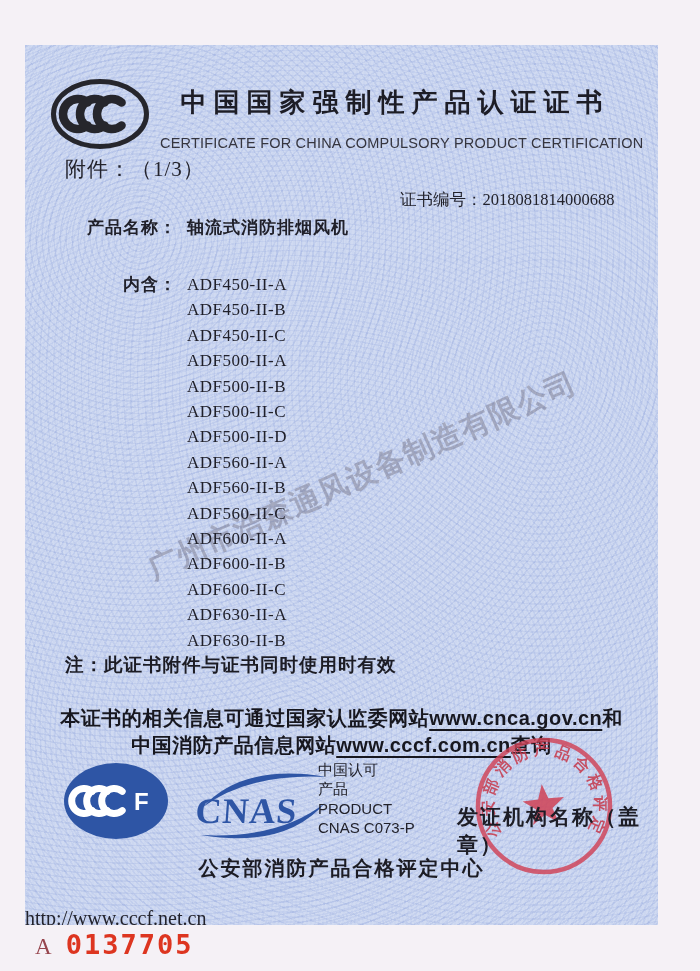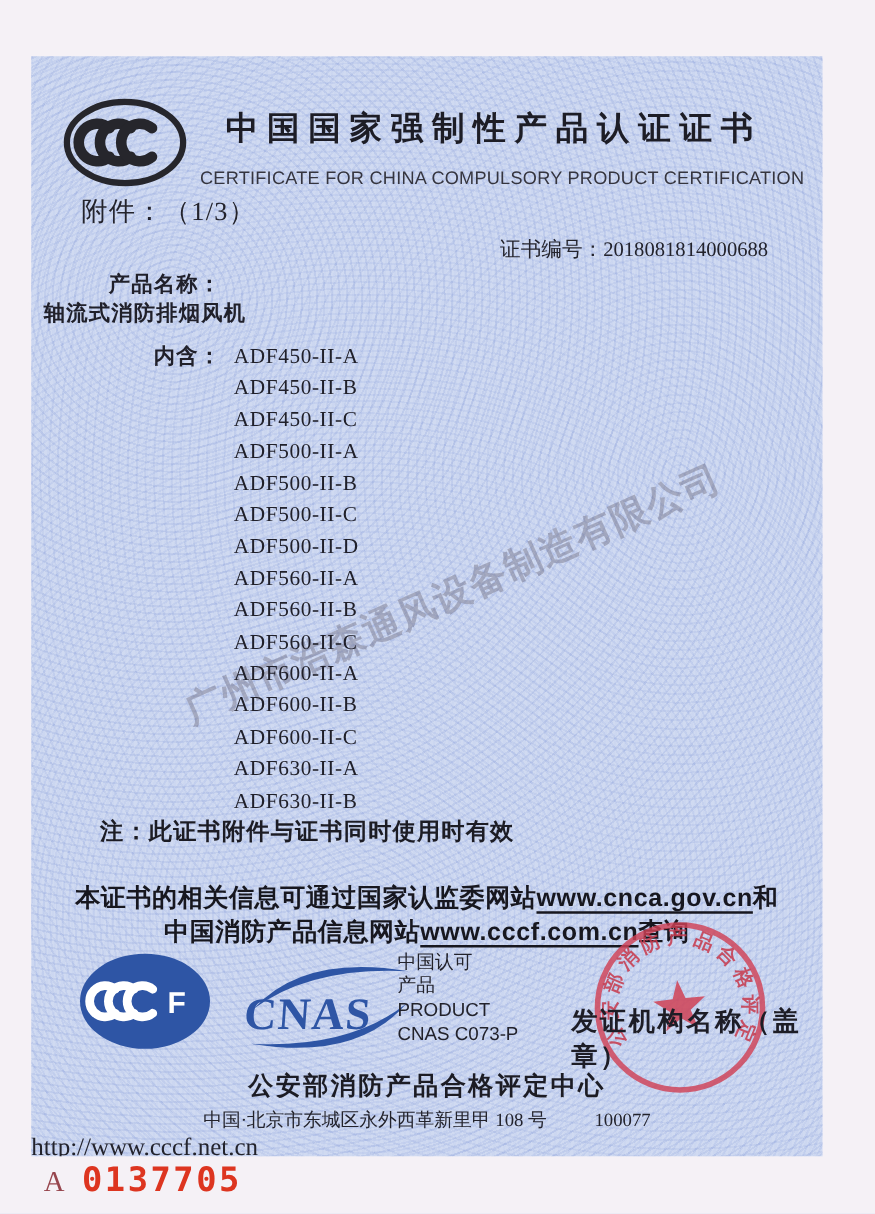--- a/index.html
+++ b/index.html
@@ -36,28 +36,28 @@
   .titles{left:135px;top:40px;width:470px;text-align:center;}
   .title-cn{font-size:26px;font-weight:bold;letter-spacing:7px;color:#1d1d26;white-space:nowrap;}
   .title-en{margin-top:15px;font-family:"Liberation Sans","DejaVu Sans",sans-serif;
     font-size:14.5px;color:#35353f;letter-spacing:.2px;white-space:nowrap;}
   .attachment{left:40px;top:110px;font-size:21px;color:#23232c;letter-spacing:1px;}
   .cert-no{left:375px;top:144px;font-size:16.5px;color:#23232c;}
   
   .frow{left:0;top:0;width:633px;display:flex;align-items:flex-start;font-size:17px;color:#20202a;}
   .flabel{width:152px;text-align:right;font-weight:bold;letter-spacing:1px;flex:none;}
   .fvalue{margin-left:10px;letter-spacing:.5px;}
-  .row-product{top:171px;flex-direction:column;}
+  .row-product{top:171px;}
   .row-unit{top:199px;}
   .row-models{top:227px;}
   .models div{line-height:25.4px;letter-spacing:.5px;}
   .row-models .flabel{line-height:25.4px;}
   .row-product .fvalue{font-weight:bold;letter-spacing:1px;}
   
-  .note{left:55px;top:607px;font-family:"Liberation Sans","DejaVu Sans",sans-serif;
+  .note{left:40px;top:607px;font-family:"Liberation Sans","DejaVu Sans",sans-serif;
     font-size:18.5px;font-weight:bold;color:#1c1c24;letter-spacing:1px;}
   .stmt{left:0;top:0;width:633px;text-align:center;
     font-family:"Liberation Sans","DejaVu Sans",sans-serif;
     font-size:20px;font-weight:bold;color:#17171f;letter-spacing:.5px;white-space:nowrap;}
   .stmt1{top:632px;font-size:20.5px;}
   .stmt2{top:660px;}
   .stmt3{top:687px;}
   .url{text-decoration:underline;text-underline-offset:4px;text-decoration-thickness:1.5px;}
   
   .logo-cccf{left:37px;top:716px;}
@@ -161,21 +161,20 @@
       <polygon points="0,-19 4.5,-6.2 18.1,-5.9 7.2,2.4 11.2,15.4 0,7.6 -11.2,15.4 -7.2,2.4 -18.1,-5.9 -4.5,-6.2" fill="#cf4155" opacity="0.85" transform="rotate(-6) scale(1.15)"></polygon>
       <defs>
         <path id="stamp-arc" d="M -41.8 29.1 A 51 51 0 1 1 41.8 29.1" fill="none"></path>
       </defs>
       <text font-family="Liberation Serif, DejaVu Serif, serif" font-size="15.5" font-weight="bold" fill="#c63d50" opacity="0.88" letter-spacing="4.5">
         <textPath href="#stamp-arc" startOffset="1">公安部消防产品合格评定中心</textPath>
       </text>
     </svg>
 
     <div class="abs f-org z2">公安部消防产品合格评定中心</div>
-    <div class="abs f-addr z2"><span>中国·北京市东城区永外西革新里甲 108 号</span><span class="post">100077</span></div>
     <div class="abs f-url z2">http://www.cccf.net.cn</div>
   </div>
 
   <div class="serial">
     <span class="serial-a">A</span>
     <span class="serial-num">0137705</span>
   </div>
 </div>
 
 </body></html>

